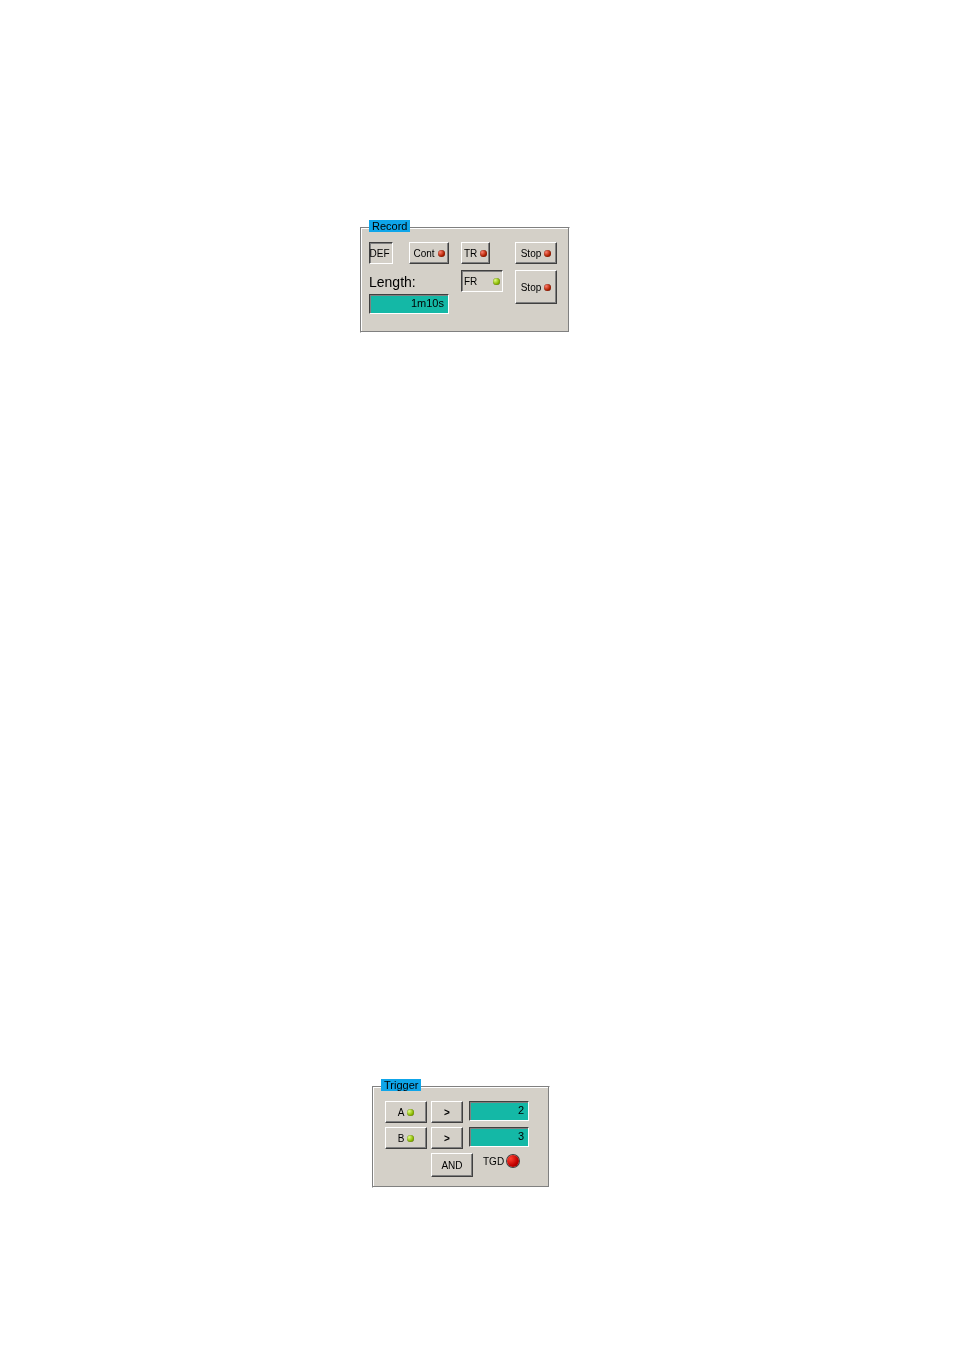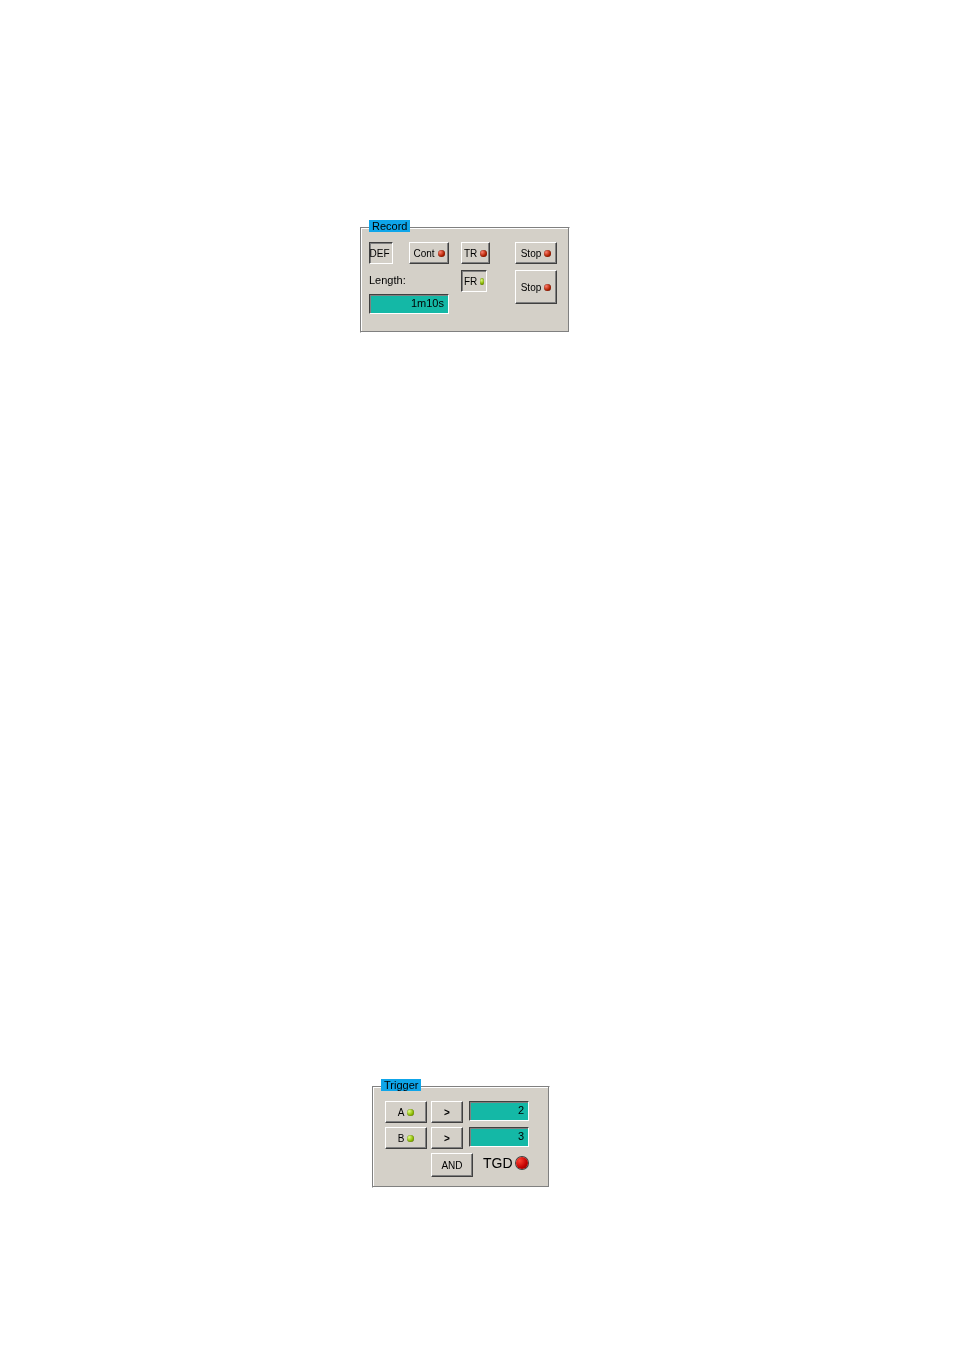--- a/index.html
+++ b/index.html
@@ -76,21 +76,21 @@
     width: 12px;
     height: 12px;
     border-radius: 50%;
     display: inline-block;
     background: radial-gradient(circle at 30% 30%, #ff4030, #c00000 60%, #800000);
     box-shadow: 0 0 0 1px #404040;
   }
 
   .label {
     position: absolute;
-    font-size: 11px;
+    font-size: 14px;
     color: #000;
   }
 
   .sunken-input {
     position: absolute;
     background: #14b8a6;
     border-top: 1px solid #404040;
     border-left: 1px solid #404040;
     border-right: 1px solid #ffffff;
     border-bottom: 1px solid #ffffff;
@@ -100,21 +100,21 @@
     text-align: right;
     padding: 0 4px;
     line-height: 16px;
   }
 
   .tgd-wrap {
     position: absolute;
     display: flex;
     align-items: center;
     gap: 3px;
-    font-size: 14px;
+    font-size: 10px;
   }
 </style>
 </head>
 <body>
 
 <div class="groupbox" style="left:360px; top:227px; width:210px; height:106px;">
   <span class="group-legend">Record</span>
 
   <div class="btn pressed" style="left:8px; top:14px; width:24px; height:22px;">
     <span>DEF</span>
@@ -130,21 +130,21 @@
     <span class="led red"></span>
   </div>
 
   <div class="btn" style="left:154px; top:14px; width:42px; height:22px;">
     <span>Stop</span>
     <span class="led red"></span>
   </div>
 
   <span class="label" style="left:8px; top:46px;">Length:</span>
 
-  <div class="btn pressed" style="left:100px; top:42px; width:26px; height:22px;">
+  <div class="btn pressed" style="left:100px; top:42px; width:42px; height:22px;justify-content:space-between;">
     <span>FR</span>
     <span class="led green"></span>
   </div>
 
   <div class="btn" style="left:154px; top:42px; width:42px; height:34px;text-align:center;">
     <span>Stop</span>
     <span class="led red"></span>
   </div>
 
   <div class="sunken-input" style="left:8px; top:66px; width:80px; height:20px;">1m10s</div>

